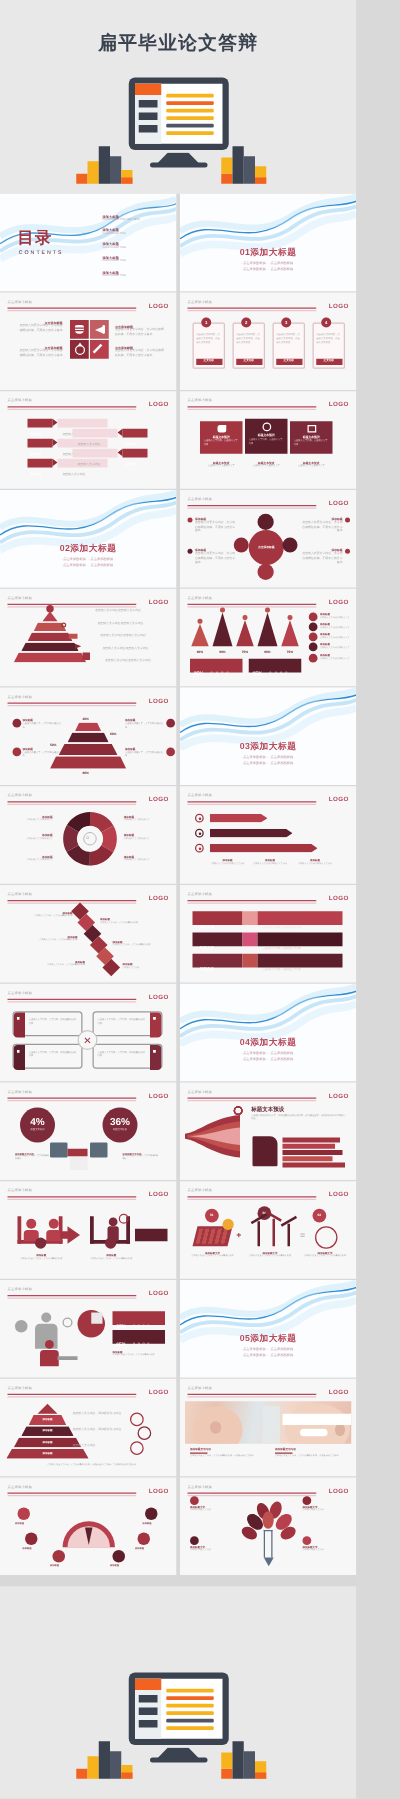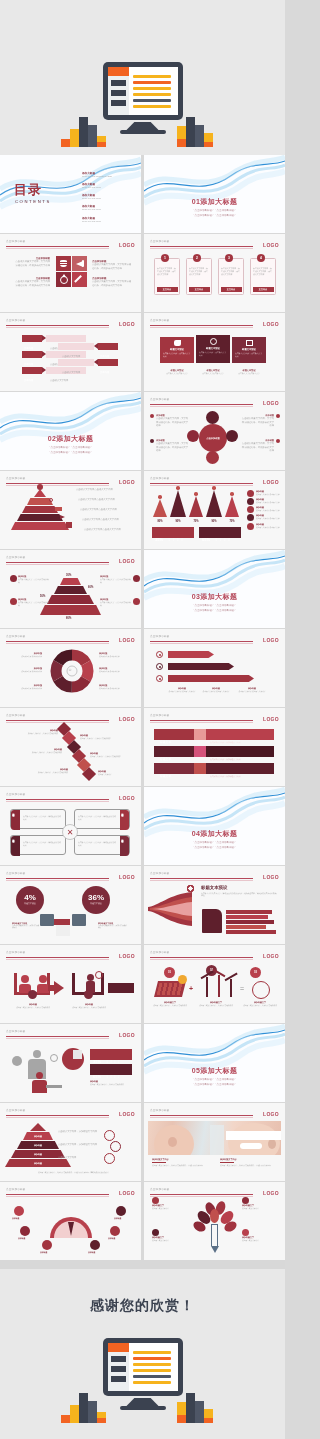--- a/index.html
+++ b/index.html
@@ -74,20 +74,21 @@
   .circ { position:absolute; border-radius:50%; }
   .sq { position:absolute; }
   .tri { position:absolute; width:0; height:0; }
 </style>
 </head>
 <body>
 
 <div class="page">
 
   <div class="cover">
+    <div class="cover-title">扁平毕业论文答辩</div>
     <div class="monitor-wrap">
 
       <div class="bars left">
         <div class="bar" style="left:0;width:9px;height:8px;background:#f26322;"></div>
         <div class="bar" style="left:9px;width:9px;height:18px;background:#f6b31d;"></div>
         <div class="bar" style="left:18px;width:9px;height:30px;background:#3b4250;"></div>
         <div class="bar" style="left:27px;width:9px;height:22px;background:#4e5666;"></div>
         <div class="bar" style="left:36px;width:9px;height:11px;background:#f6b31d;"></div>
         <div class="bar" style="left:36px;width:9px;height:5px;background:#f26322;"></div>
       </div>
@@ -1075,21 +1076,20 @@
             <div class="circ" style="left:0;top:-7px;width:7px;height:7px;background:#b8404c;"></div>
             <div class="tiny-d" style="font-size:2px;">添加标题文字</div>
             <div class="tiny" style="font-size:1.7px;">点击输入简要文字内容</div>
           </div>
       </div>
     </div>
 
   </div>
 
   <div class="thanks" style="position:absolute;top:1269px;left:0;">
-    <div class="thanks-title">感谢您的欣赏！</div>
     <div class="monitor-wrap" style="bottom:16px;">
       <div class="bars left">
         <div class="bar" style="left:0;width:9px;height:8px;background:#f26322;"></div>
         <div class="bar" style="left:9px;width:9px;height:18px;background:#f6b31d;"></div>
         <div class="bar" style="left:18px;width:9px;height:30px;background:#3b4250;"></div>
         <div class="bar" style="left:27px;width:9px;height:22px;background:#4e5666;"></div>
         <div class="bar" style="left:36px;width:9px;height:11px;background:#f6b31d;"></div>
         <div class="bar" style="left:36px;width:9px;height:5px;background:#f26322;"></div>
       </div>
       <div class="bars right">

